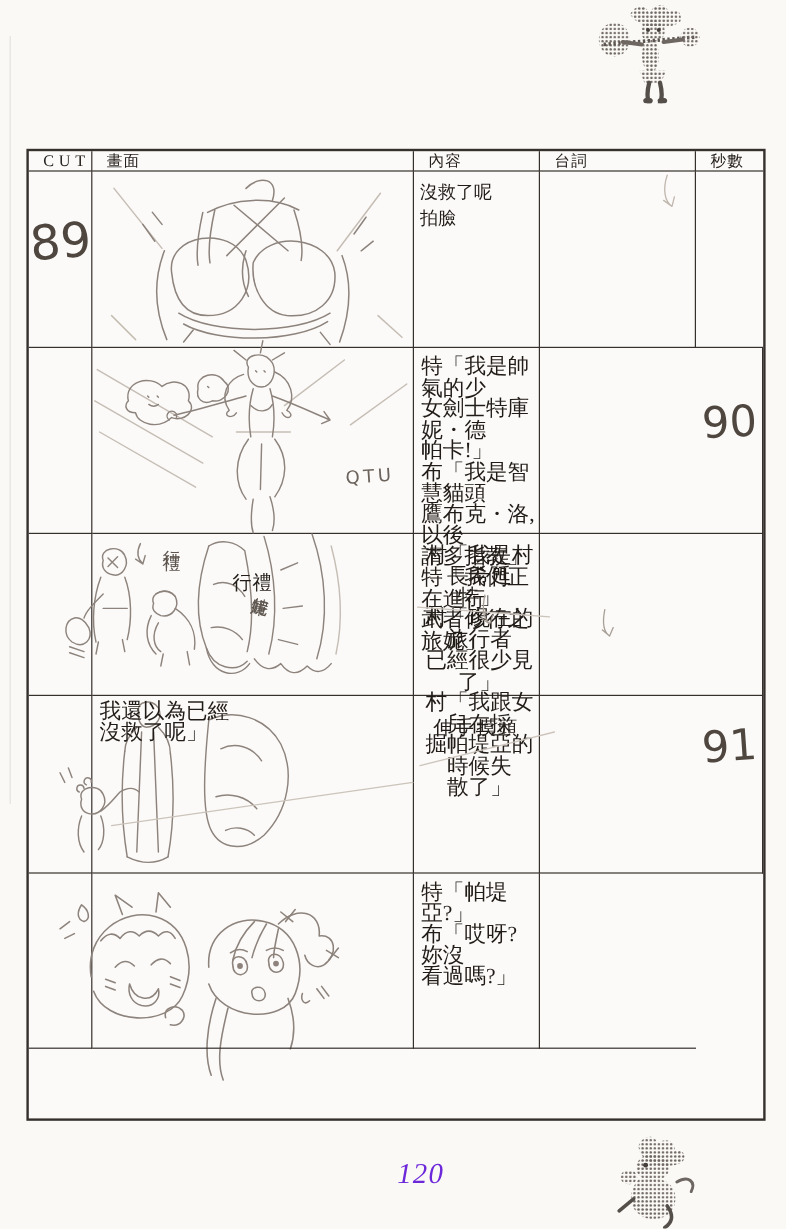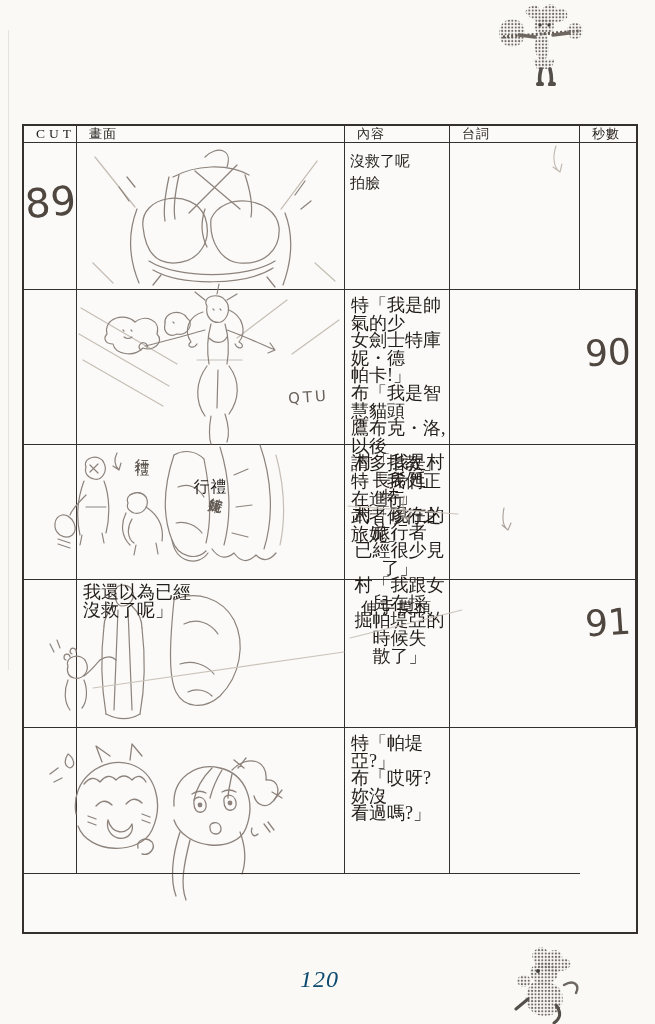--- a/index.html
+++ b/index.html
@@ -42,22 +42,22 @@
   .txt.bow{padding-top:31px;font-size:16px;letter-spacing:1px;}
   .txt.pat{padding-top:17px;font-size:16px;letter-spacing:2px;}
   
   .pnote{position:absolute;color:#6b625b;font-family:"DejaVu Sans",sans-serif;}
   .note-qtu{left:211px;top:98px;font-size:15px;letter-spacing:3px;transform:rotate(-4deg);}
   .vlabel{position:absolute;color:#5d554e;writing-mode:vertical-rl;text-orientation:upright;
     font-family:"Liberation Serif","DejaVu Serif",serif;}
   .lab-bow{left:108px;top:2px;font-size:15px;letter-spacing:2px;}
   .lab-tekuni{left:186px;top:42px;font-size:14px;letter-spacing:1px;transform:rotate(13deg);}
   
-  .pageno{position:absolute;left:300px;top:966px;width:70px;text-align:left;
-    font-style:italic;font-size:24px;color:#0c4a6e;letter-spacing:1px;}
+  .pageno{position:absolute;left:300px;top:966px;width:70px;text-align:right;
+    font-style:italic;font-size:24px;color:#6d28d9;letter-spacing:1px;}
   
   .sprite{position:absolute;}
   .sprite.tr{left:497px;top:2px;}
   .sprite.br{left:476px;top:945px;}
   
   .overlay{position:absolute;left:0;top:0;pointer-events:none;}
 </style>
 </head>
 <body>
 

